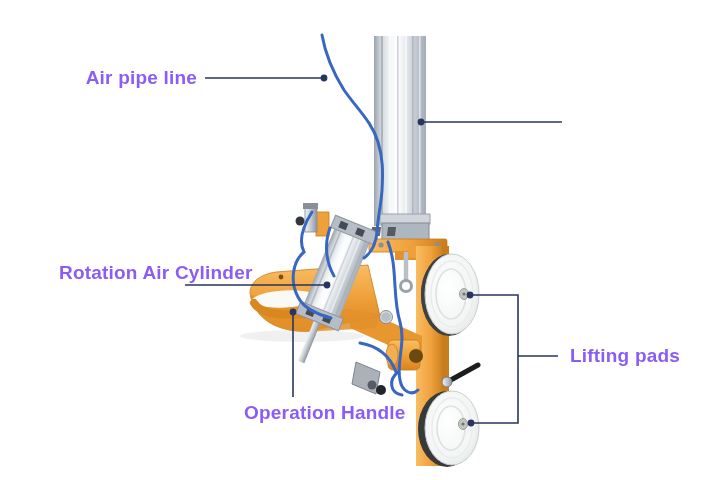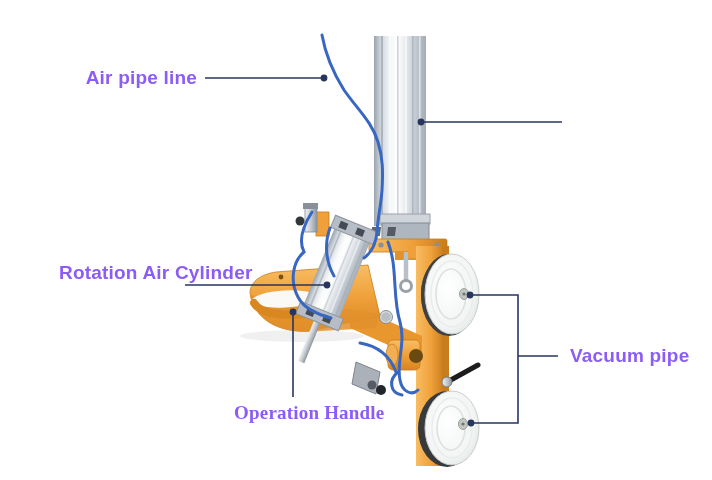--- a/index.html
+++ b/index.html
@@ -198,17 +198,17 @@
         <circle cx="471" cy="423" r="3.4" fill="#27355f" stroke="none"></circle>
       </g>
     </g>
   </svg>
 
   <div class="diagram-label lbl-right" style="left:57px;top:69px;width:140px;">Air pipe line</div>
 
 
   <div class="diagram-label" style="left:27px;top:264px;margin-left:32px;">Rotation Air Cylinder</div>
 
-  <div class="diagram-label" style="left:234px;top:404px;font-family:Liberation Serif, serif;">Operation Handle</div>
-
-  <div class="diagram-label" style="left:570px;top:347px;">Vacuum pipe</div>
+  <div class="diagram-label" style="left:244px;top:404px;">Operation Handle</div>
+
+  <div class="diagram-label" style="left:570px;top:347px;">Lifting pads</div>
 
 </div>
 
 </body></html>

